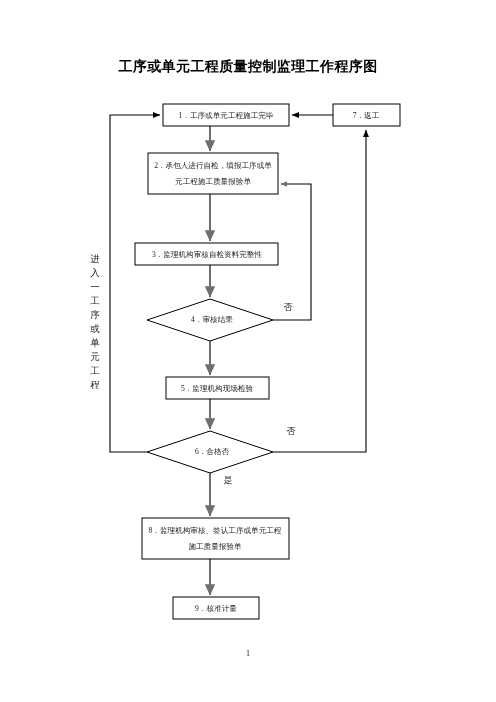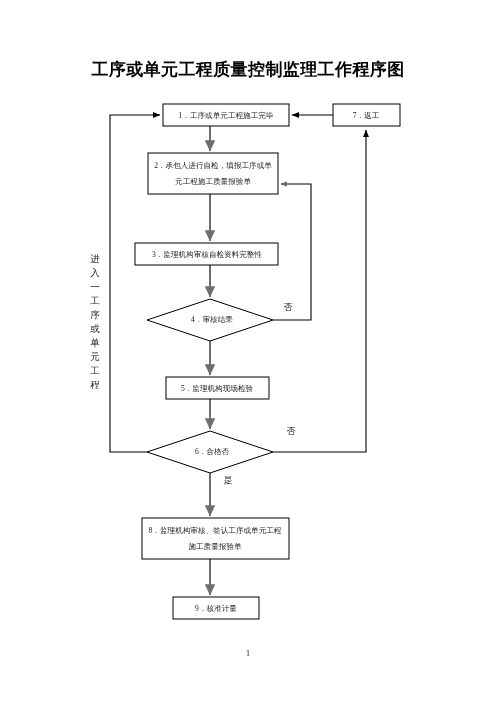--- a/index.html
+++ b/index.html
@@ -16,21 +16,21 @@
     height: 702px;
     background: #ffffff;
     overflow: hidden;
   }
   #doc-title {
     position: absolute;
     left: 0;
     top: 58px;
     width: 496px;
     text-align: center;
-    font-size: 17px;
+    font-size: 14px;
     font-weight: bold;
     letter-spacing: 0.4px;
     color: #000000;
     font-family: "Liberation Sans", "DejaVu Sans", sans-serif;
   }
   #flow-svg {
     position: absolute;
     left: 0;
     top: 0;
   }

